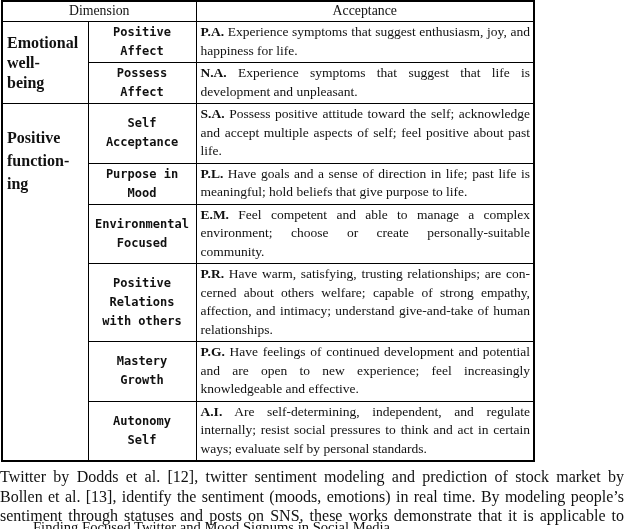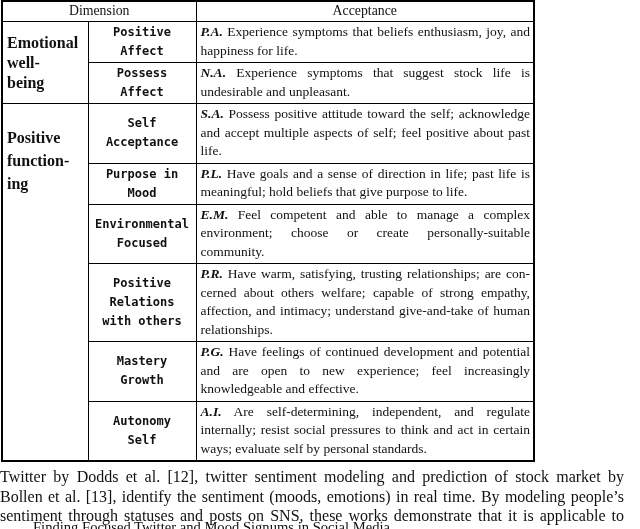--- a/index.html
+++ b/index.html
@@ -64,21 +64,21 @@
   }
   td.desc {
     font-size: 13.5px;
     line-height: 18.5px;
     text-align: justify;
     vertical-align: top;
     padding: 1px 3px 2px 4px;
     hyphens: manual;
     -webkit-hyphens: manual;
   }
-  td.desc b { white-space: nowrap; font-style: italic; }
+  td.desc b { white-space: nowrap; }
   .para {
     margin: 5px 16px 0 0;
     font-size: 16px;
     line-height: 19.5px;
     text-align: justify;
   }
   .clipped-line {
     position: absolute;
     top: 517px; left: 0; right: 2px;
     font-size: 14.6px;
@@ -106,26 +106,26 @@
         <th>Acceptance</th>
       </tr>
     </thead>
     <tbody id="table-body">
         <tr>
           <td rowspan="2" class="group g0">Emotional
 well-
 being</td>
           <td class="dim">Positive
 Affect</td>
-          <td class="desc"><b>P.A.</b> <span>Experience symptoms that beliefs enthusiasm, joy, and happiness for life.</span></td>
+          <td class="desc"><b>P.A.</b> <span>Experience symptoms that suggest enthusiasm, joy, and happiness for life.</span></td>
         </tr>
         <tr>
           <td class="dim">Possess
 Affect</td>
-          <td class="desc"><b>N.A.</b> <span>Experience symptoms that suggest stock life is undesirable and unpleasant.</span></td>
+          <td class="desc"><b>N.A.</b> <span>Experience symptoms that suggest that life is development and unpleasant.</span></td>
         </tr>
         <tr>
           <td rowspan="6" class="group g1">Positive
 function-
 ing</td>
           <td class="dim">Self
 Acceptance</td>
           <td class="desc"><b>S.A.</b> <span>Possess positive attitude toward the self; acknowledge and accept multiple aspects of self; feel positive about past life.</span></td>
         </tr>
         <tr>

